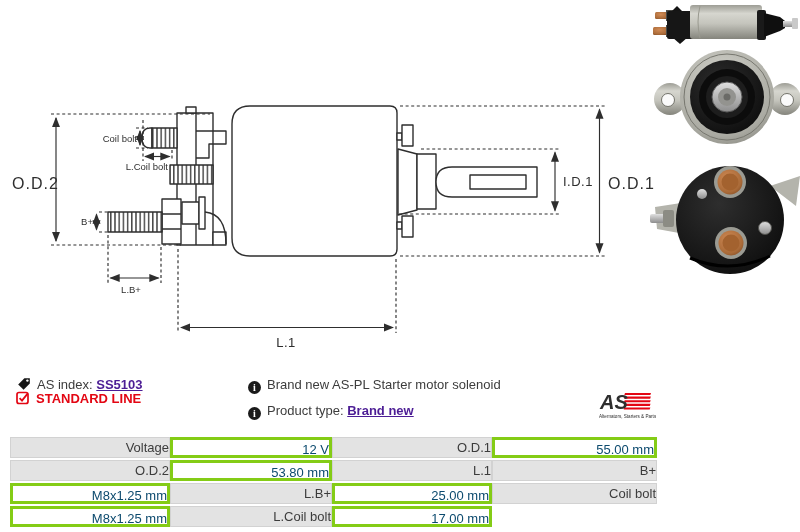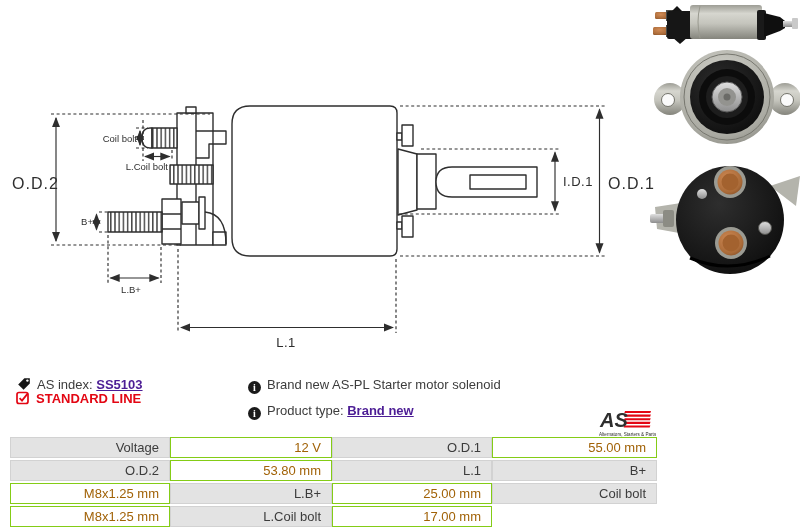--- a/index.html
+++ b/index.html
@@ -14,25 +14,25 @@
   .info-item .ic{display:inline-block;vertical-align:-2px;margin-right:6px;}
   .info-circle{display:inline-block;width:13px;height:13px;border-radius:50%;background:#1a1a1a;
         color:#fff;font-size:10px;font-weight:bold;text-align:center;line-height:13px;
         font-family:"Liberation Serif",serif;vertical-align:-2px;margin-right:6px;}
   .bold{font-weight:bold;color:#4c1d95;text-decoration:underline;}
   .red{color:#e30613;font-weight:bold;}
   
   .spec-table{position:absolute;left:10px;top:437px;display:grid;
         grid-template-columns:160px 162px 160px 165px;grid-auto-rows:21px;
         row-gap:2px;column-gap:0;font-size:13px;}
-  .cell{text-align:right;padding-right:10px;line-height:20px;overflow:hidden;}
+  .cell{text-align:right;line-height:20px;overflow:hidden;}
   .cell.label{background:#e3e3e3;border:1px solid #d2d2d2;color:#3c3c3c;}
-  .cell.value{background:#ffffff;border:1px solid #84cc16;color:#a16207;}
+  .cell.value{background:#ffffff;border:3px solid #84cc16;color:#0c4a6e;}
   
-  .as-logo{position:absolute;left:598px;top:408px;width:58px;height:34px;}
+  .as-logo{position:absolute;left:598px;top:390px;width:58px;height:34px;}
 </style>
 </head>
 <body>
 
 <div class="page">
 
   <svg style="position:absolute;left:0;top:90px" width="660" height="265" viewBox="0 90 660 265">
     <defs>
       <pattern id="thr" width="4.2" height="30" patternUnits="userSpaceOnUse">
         <rect width="4.2" height="30" fill="#ffffff"></rect>

